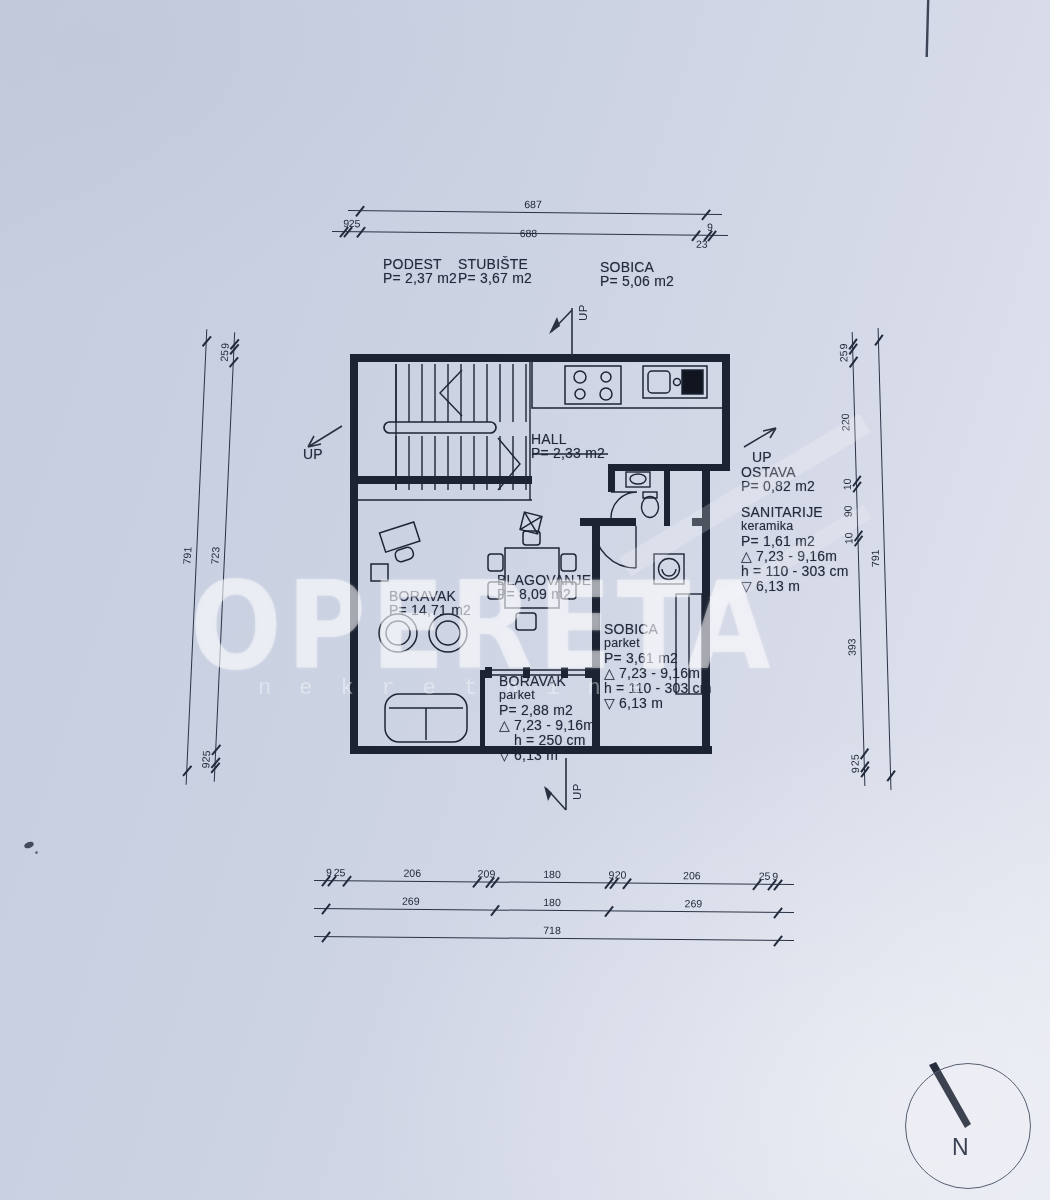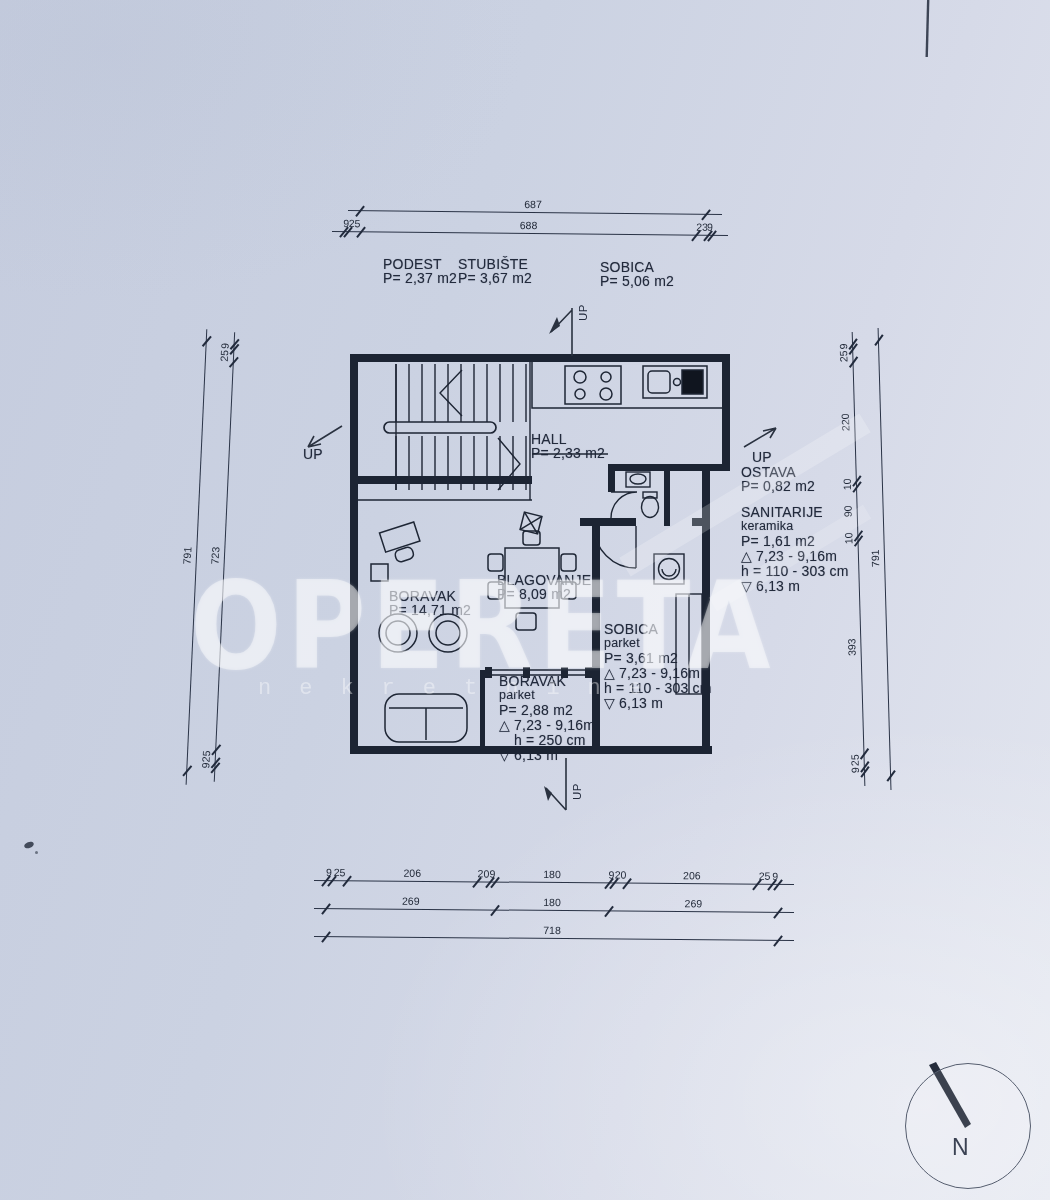--- a/index.html
+++ b/index.html
@@ -53,23 +53,23 @@
       <b style="left: 173px;">687</b>
       <i style="left: 346px;"></i>
     </div>
   <div class="dim h" id="dt2" style="left:344px;top:233px;width:368px;transform:rotate(.6deg)">
       <s></s>
       <i style="left: 0px;"></i>
       <b style="left: 2.2px;">9</b>
       <i style="left: 4.4px;"></i>
       <b style="left: 10.5px;">25</b>
       <i style="left: 16.6px;"></i>
-      <b style="left: 184.5px;">688</b>
+      <b style="left: 184.5px; margin-top: 8px;">688</b>
       <i style="left: 352.4px;"></i>
-      <b style="left: 358px;">23</b>
+      <b style="left: 358px; margin-top: 17px;">23</b>
       <i style="left: 363.6px;"></i>
       <b style="left: 365.8px;">9</b>
       <i style="left: 368px;"></i>
     </div>
 
   <div class="dim v" style="left:196px;top:341px;height:430px;transform:rotate(2.6deg)">
       <s></s>
       <i style="top: 0px;"></i>
       <b style="top: 215px;">791</b>
       <i style="top: 430px;"></i>

